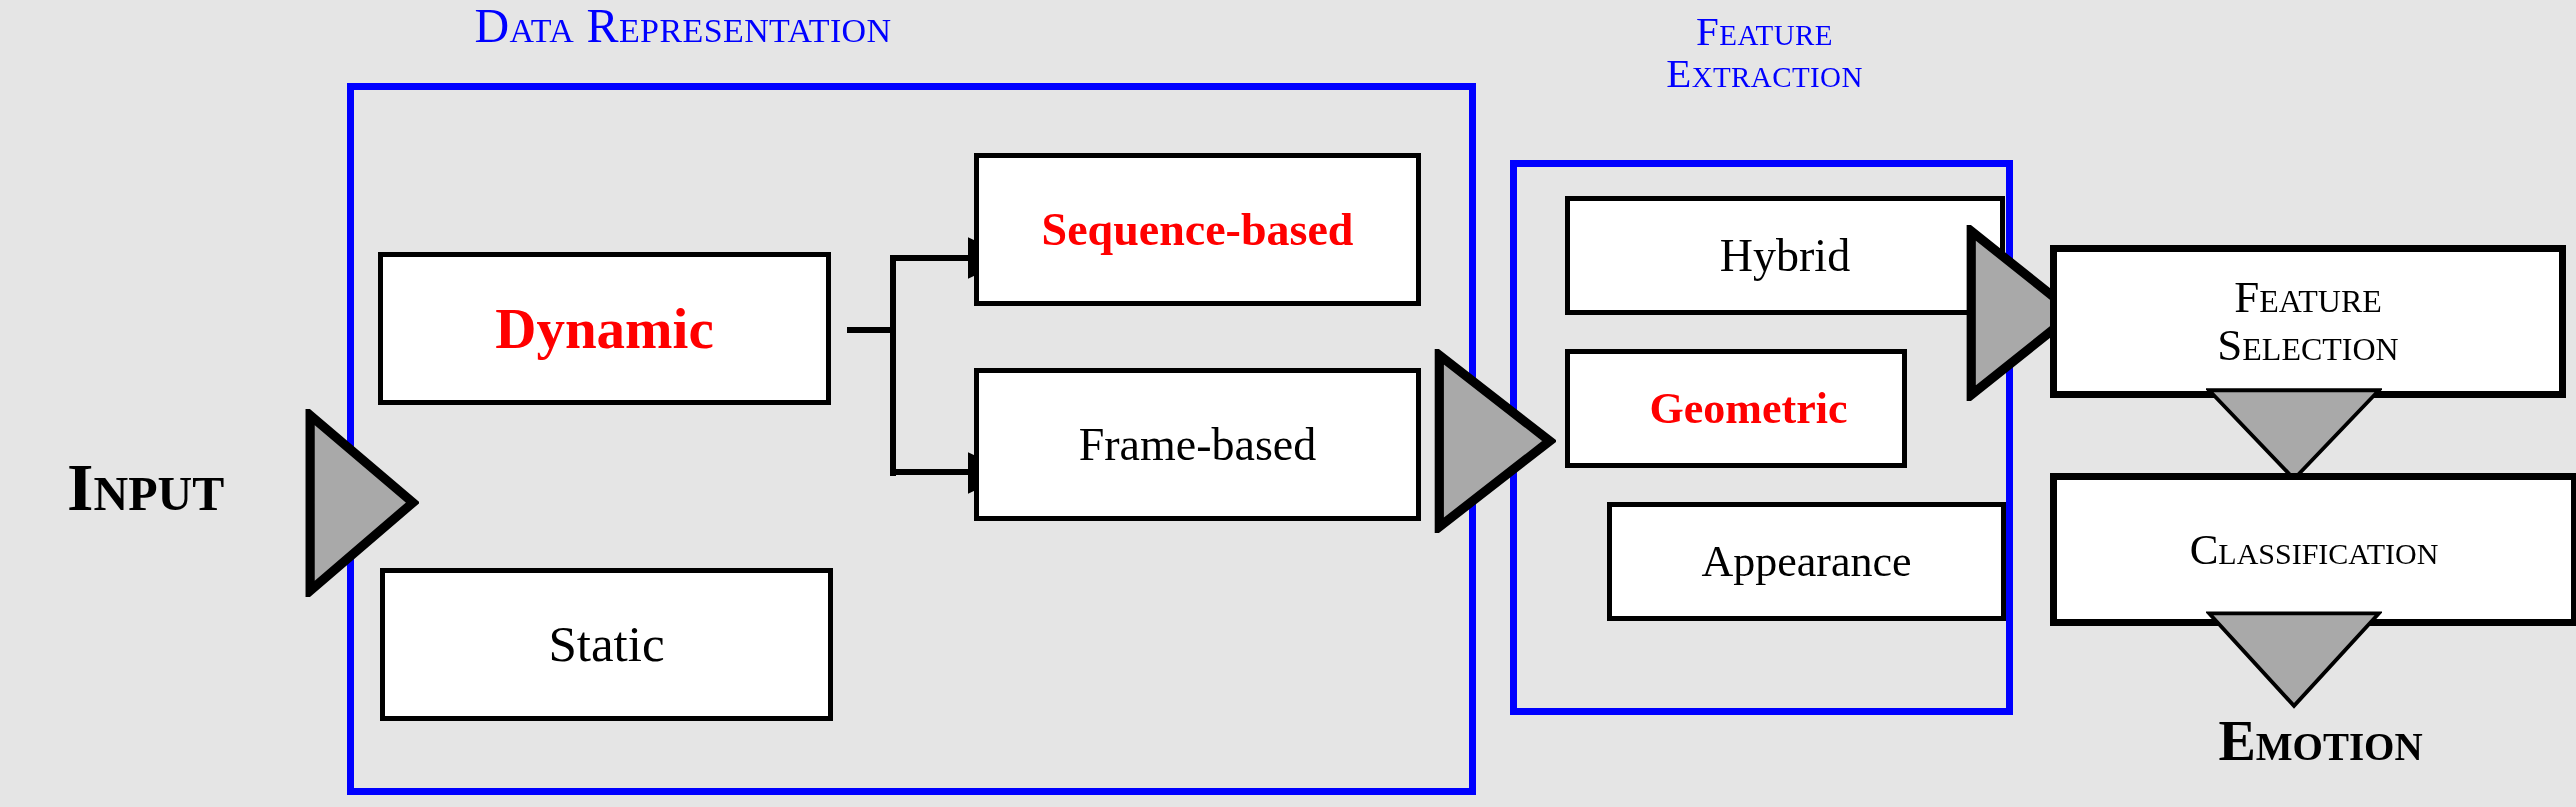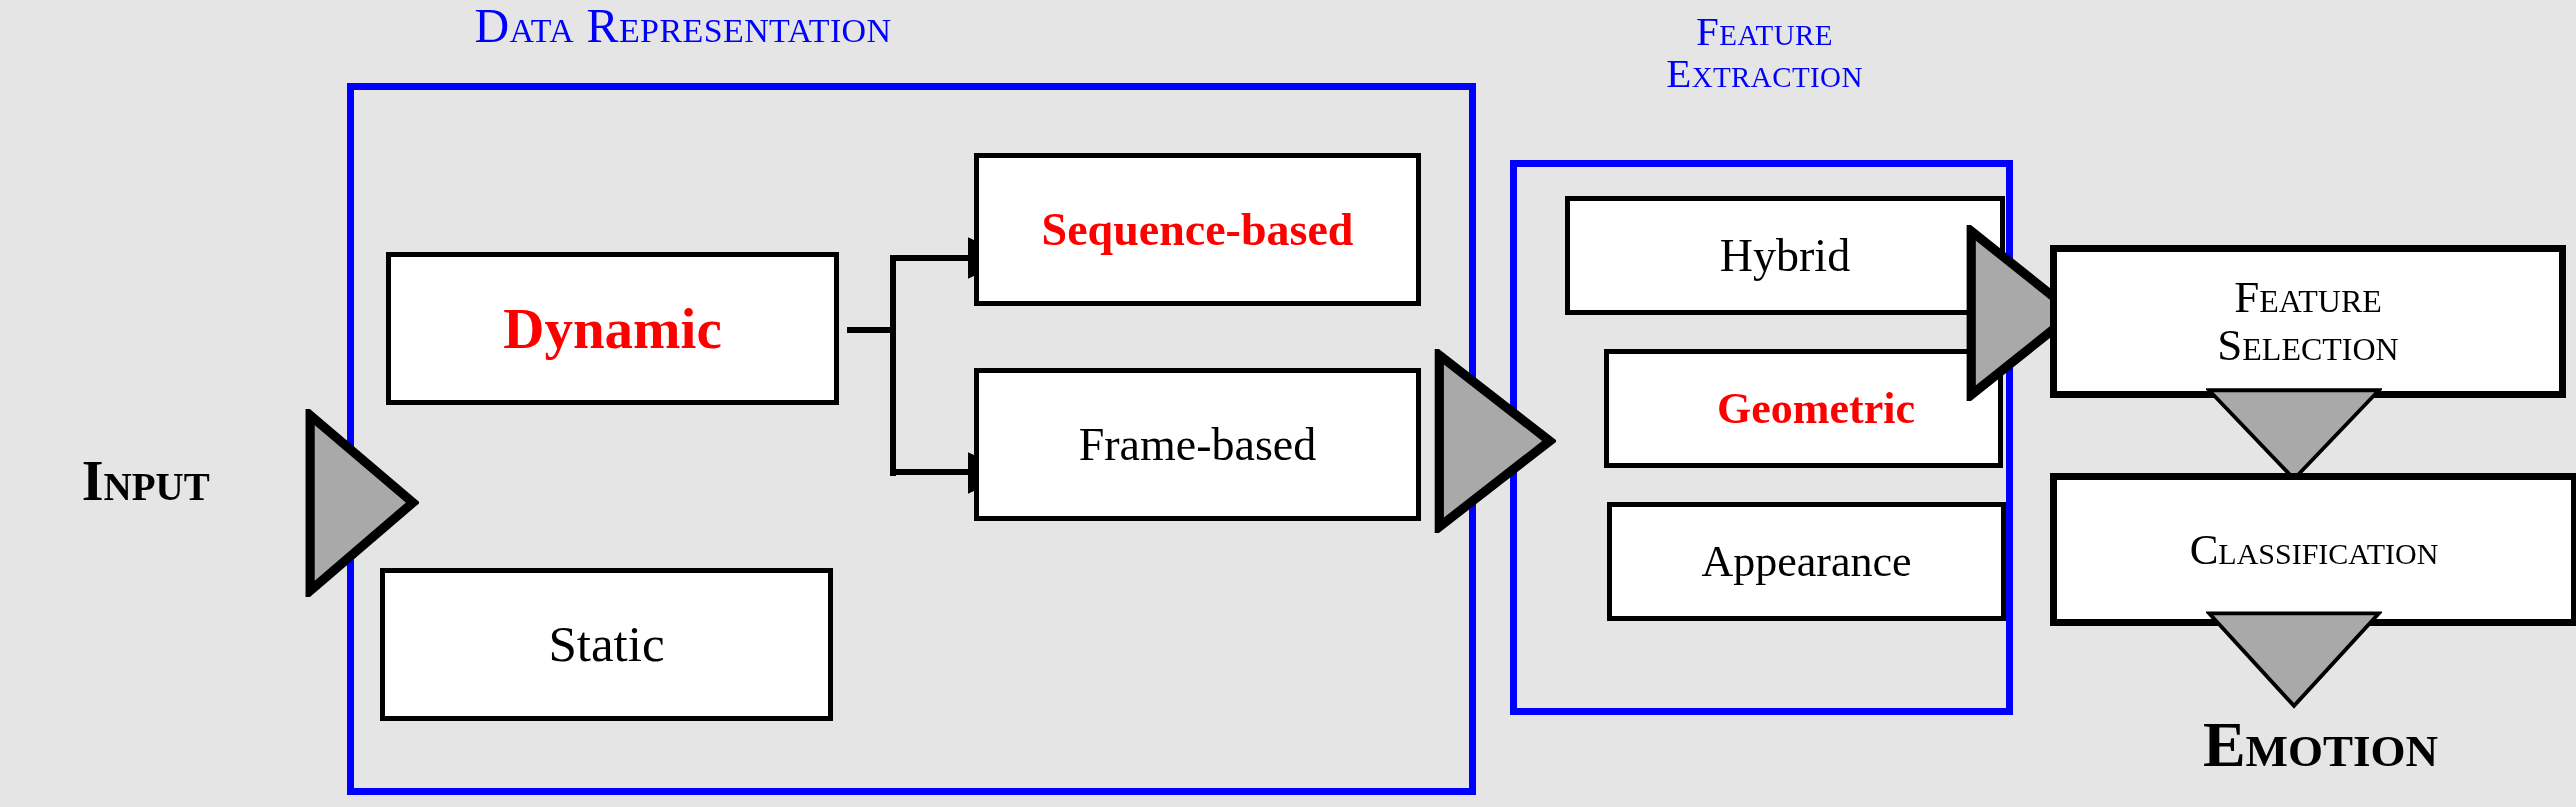--- a/index.html
+++ b/index.html
@@ -90,29 +90,29 @@
 
   <div class="abs group-frame" style="left:347px; top:83px; width:1129px; height:712px;"></div>
 
   <div class="abs group-caption" style="left:353px; top:1.5px; width:660px; height:61px; font-size:48px;">Data Representation</div>
 
   <div class="abs group-frame" style="left:1510px; top:160px; width:503px; height:555px;"></div>
 
   <div class="abs group-caption" style="left:1565px; top:10.7px; width:399px; height:138px; font-size:41px;">Feature
 Extraction</div>
 
-  <div class="abs terminal-label" style="left:7.7px; top:453px; width:276px; height:69px; font-size:56px;">Input</div>
+  <div class="abs terminal-label" style="left:7.7px; top:453px; width:276px; height:69px; font-size:68px;">Input</div>
 
   <div class="gray-arrow-right" style="left:304px; top:409px; width:115px; height:188px;">
     <svg width="115" height="188" viewBox="0 0 150 245">
       <polygon points="8,8 142,122 8,237" fill="#a9a9a9" stroke="#000000" stroke-width="12" stroke-linejoin="miter"></polygon>
     </svg>
   </div>
 
-  <div class="abs node-box" style="left:386px; top:252px; width:453px; height:153px;">
+  <div class="abs node-box" style="left:378px; top:252px; width:453px; height:153px;">
     <span class="node-label red" style="font-size:57px;">Dynamic</span>
   </div>
 
   <div class="abs node-box" style="left:380px; top:568px; width:453px; height:153px;">
     <span class="node-label" style="font-size:51px;">Static</span>
   </div>
 
   <div class="abs conn conn-h" style="left:847px; top:327px; width:48px; height:6.1px;"></div>
 
   <div class="abs conn conn-v" style="left:890px; top:255px; width:6.1px; height:221px;"></div>
@@ -142,21 +142,21 @@
   <div class="gray-arrow-right" style="left:1433px; top:349px; width:123px; height:184px;">
     <svg width="123" height="184" viewBox="0 0 160 240">
       <polygon points="8,8 152,120 8,232" fill="#a9a9a9" stroke="#000000" stroke-width="12" stroke-linejoin="miter"></polygon>
     </svg>
   </div>
 
   <div class="abs node-box" style="left:1565px; top:196px; width:440px; height:119px;">
     <span class="node-label" style="font-size:46px;">Hybrid</span>
   </div>
 
-  <div class="abs node-box" style="left:1604px; top:349px; width:399px; height:119px;padding-left:25px;">
+  <div class="abs node-box" style="left:1565px; top:349px; width:342px; height:119px;padding-left:25px;">
     <span class="node-label red" style="font-size:44px;">Geometric</span>
   </div>
 
   <div class="abs node-box" style="left:1565px; top:502px; width:399px; height:119px;margin-left:42px;">
     <span class="node-label" style="font-size:44px;">Appearance</span>
   </div>
 
   <div class="gray-arrow-right" style="left:1965px; top:225px; width:115px; height:176px;">
     <svg width="115" height="176" viewBox="0 0 150 230">
       <polygon points="8,8 142,115 8,222" fill="#a9a9a9" stroke="#000000" stroke-width="12" stroke-linejoin="miter"></polygon>
@@ -177,16 +177,16 @@
   <div class="abs node-box thick" style="left:2050px; top:473px; width:528px; height:153px;text-align:right;">
     <span class="node-label caps" style="font-size:43px;">Classification</span>
   </div>
 
   <div class="gray-arrow-down" style="left:2206px; top:610px; width:176px; height:100px;">
     <svg width="176" height="100" viewBox="0 0 230 130">
       <polygon points="4,4 226,4 115,125" fill="#a9a9a9" stroke="#000000" stroke-width="5" stroke-linejoin="miter"></polygon>
     </svg>
   </div>
 
-  <div class="abs terminal-label" style="left:2071px; top:713px; width:499px; height:77px; font-size:64px;">Emotion</div>
+  <div class="abs terminal-label" style="left:2071px; top:713px; width:499px; height:77px; font-size:56px;">Emotion</div>
 
 </div>
 
 
 </body></html>

